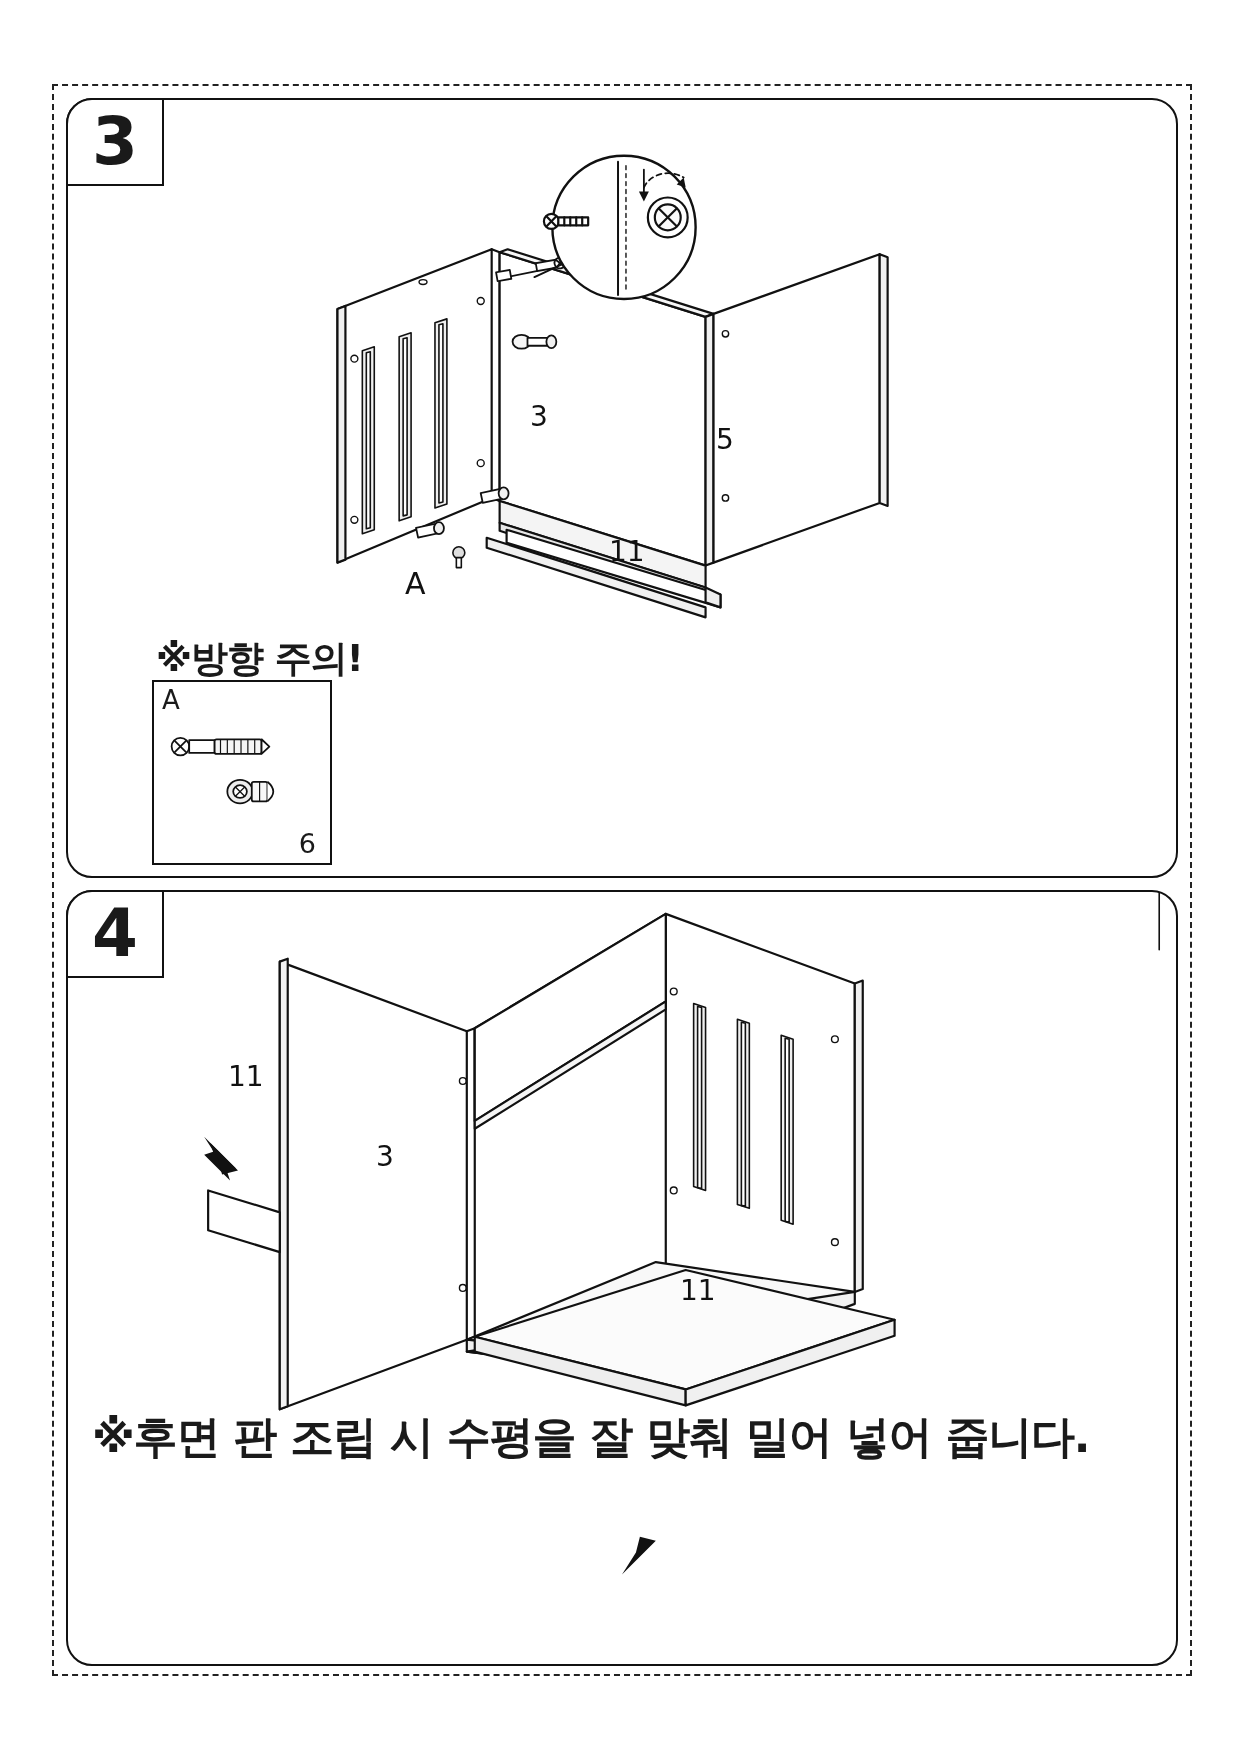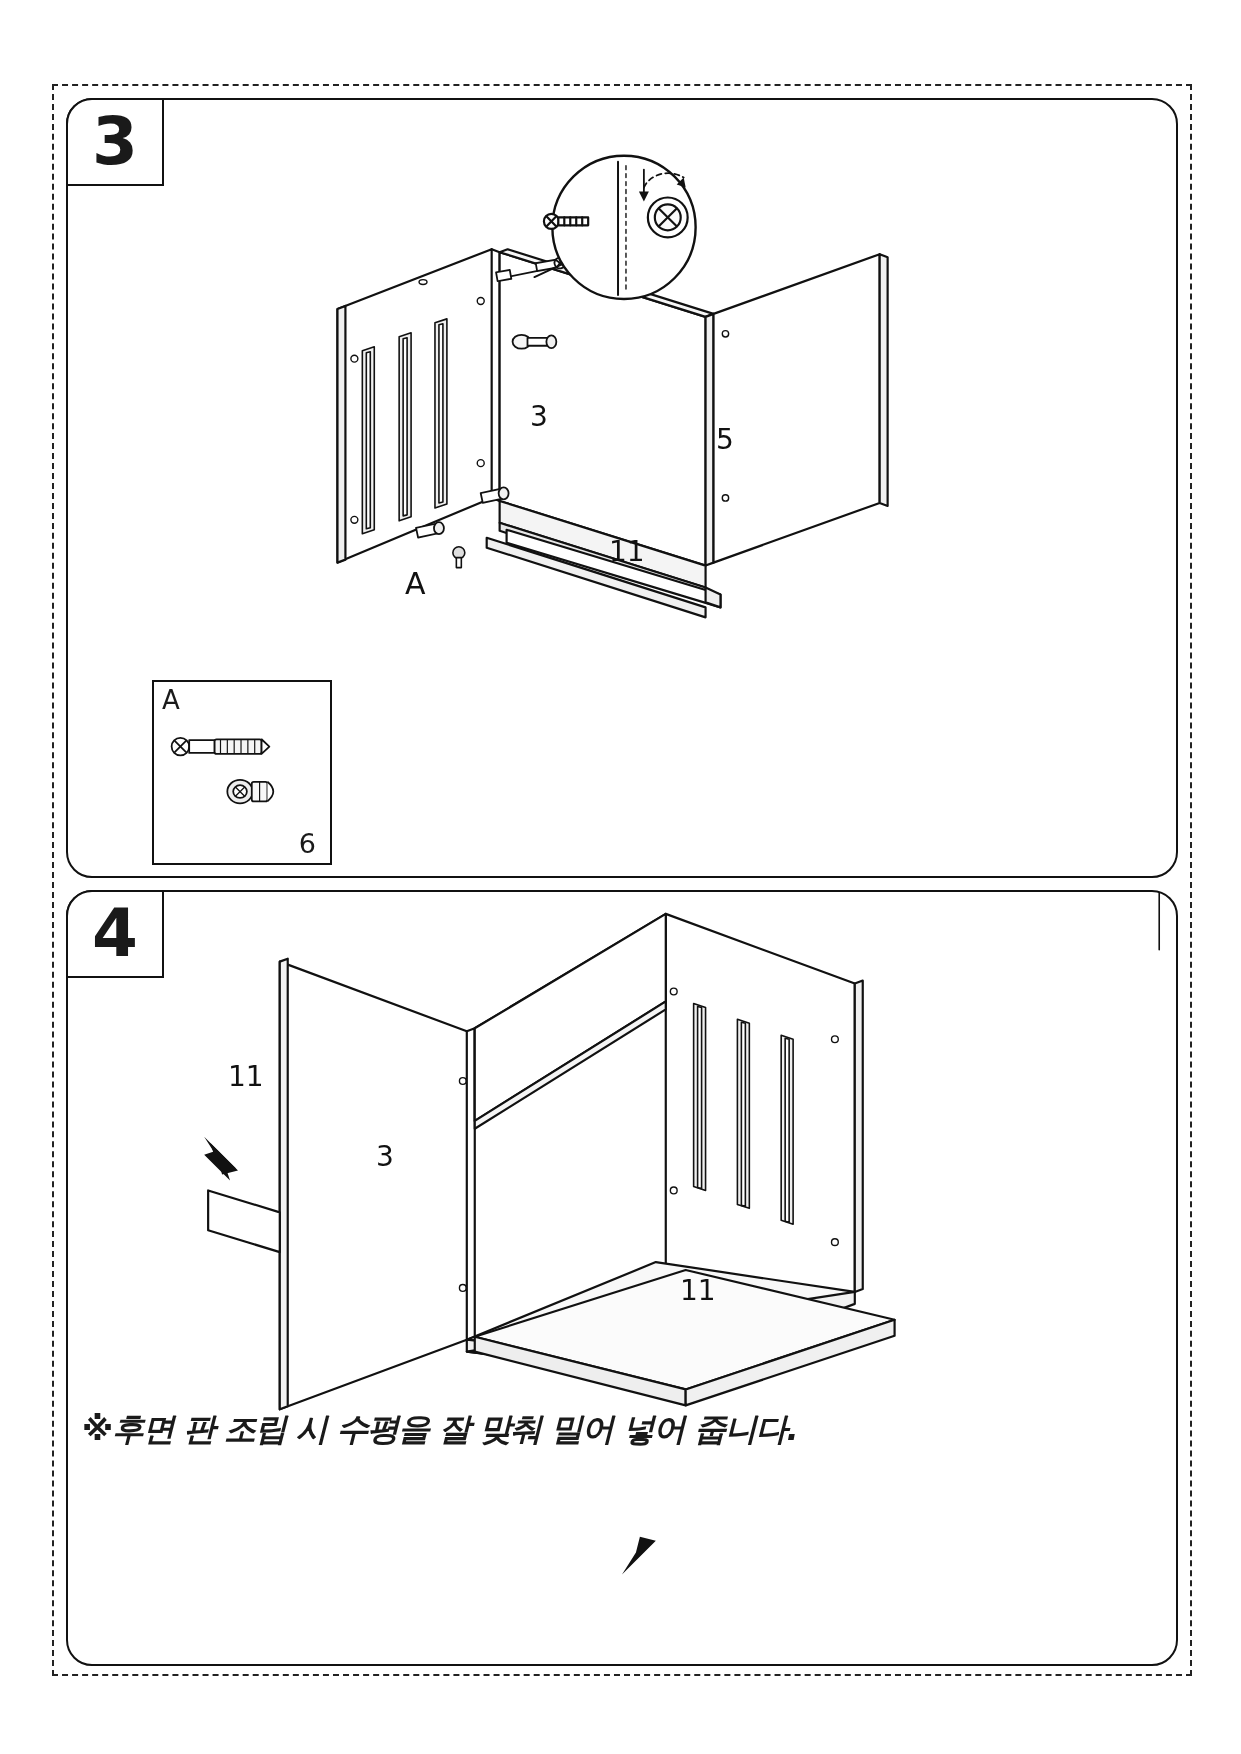--- a/index.html
+++ b/index.html
@@ -111,27 +111,26 @@
   .part-box-count {
     position: absolute;
     right: 14px;
     bottom: 4px;
     font-size: 27px;
   }
 
   
   .bottom-note {
     position: absolute;
-    left: 82px;
+    left: 92px;
     top: 1408px;
-    font-size: 32px;
+    font-size: 44px;
     font-weight: bold;
     letter-spacing: -1.2px;
     white-space: nowrap;
-    font-style: italic;
   }
 
   
   .callout {
     position: absolute;
     font-size: 28px;
     font-family: "DejaVu Sans", "Liberation Sans", sans-serif;
     color: #111;
   }
   .callout.big { font-size: 30px; }
@@ -255,20 +254,21 @@
       <line x1="578" y1="70" x2="578" y2="96" stroke-width="1.8"></line>
       <path d="M578,102 l-5,-10 l10,0 z" fill="#111" stroke="none"></path>
     </g>
   </svg>
 
   <div class="callout" style="left:462px; top:300px;">3</div>
   <div class="callout" style="left:648px; top:323px;">5</div>
   <div class="callout" style="left:541px; top:435px;">11</div>
   <div class="callout big" style="left:337px; top:466px;">A</div>
 
+  <div class="caution-title">※방향 주의!</div>
 
   <div class="part-box">
     <div class="part-box-label">A</div>
     <svg viewBox="0 0 180 185" style="position:absolute; left:0; top:0; width:100%; height:100%;">
       <g fill="none" stroke="#111" stroke-width="1.8" stroke-linejoin="round">
 
         <g transform="translate(18,66)">
           <circle cx="9" cy="0" r="9" fill="#ffffff"></circle>
           <line x1="3" y1="-6" x2="15" y2="6"></line>
           <line x1="15" y1="-6" x2="3" y2="6"></line>

